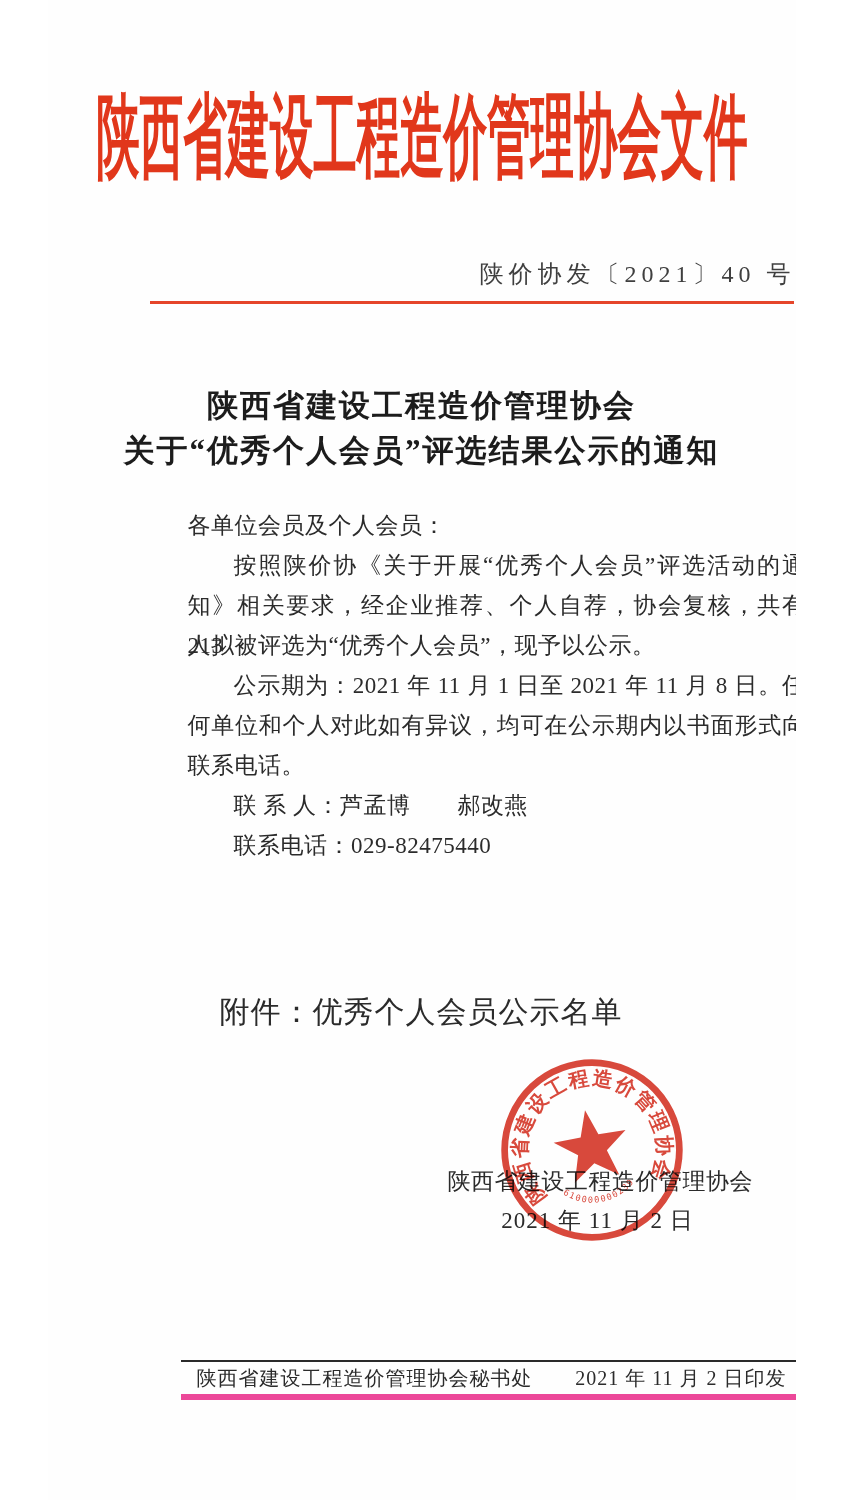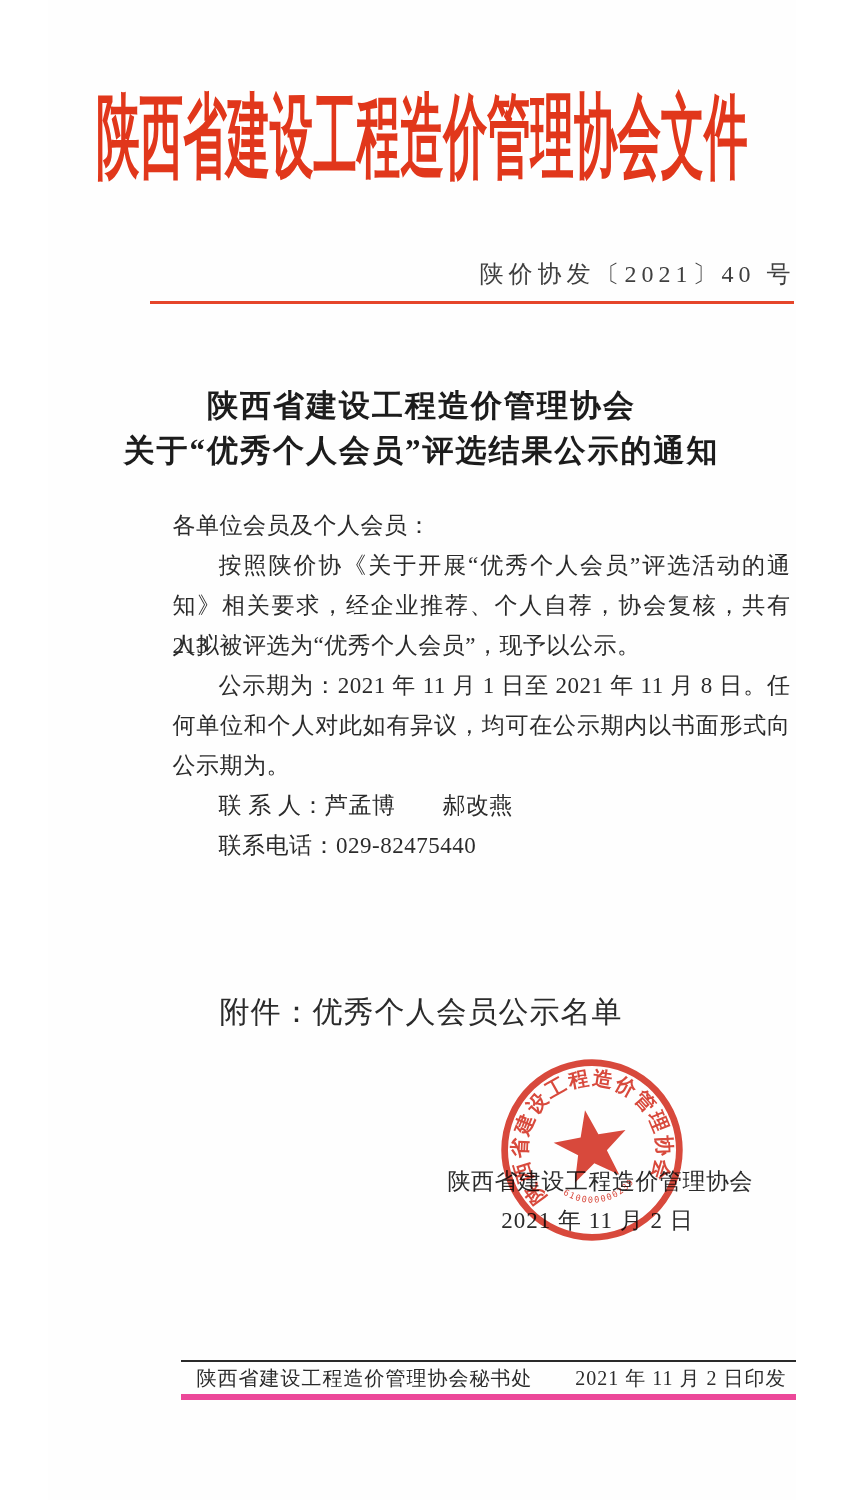--- a/index.html
+++ b/index.html
@@ -20,21 +20,21 @@
     font-size:24px; letter-spacing:5px; color:#3f3f3f;
   }
   
   .red-rule { position:absolute; top:301px; left:102px; width:644px; height:3px; background:#e5452a; }
   
   .doc-title {
     position:absolute; top:383px; left:0; right:0; text-align:center;
     font-weight:bold; font-size:31px; line-height:45px; letter-spacing:2px; color:#1c1c1c;
   }
   
-  .body-block { position:absolute; top:506px; left:125px; width:618px; font-size:23px; color:#2b2b2b; }
+  .body-block { position:absolute; top:506px; left:140px; width:618px; font-size:23px; color:#2b2b2b; }
   .body-line { line-height:40px; height:40px; white-space:pre; letter-spacing:0.5px; }
   .body-line.indent { padding-left:46px; }
   .body-line.fill { white-space:normal; text-align:justify; text-align-last:justify; }
   
   .attachment { position:absolute; top:992px; left:125px; padding-left:47px; font-size:30px; letter-spacing:1px; color:#2b2b2b; }
   
   .signature { position:absolute; top:1167px; left:400px; width:300px; text-align:center; font-size:23px; color:#2b2b2b; }
   .signature-org { line-height:30px; white-space:nowrap; letter-spacing:0.5px; }
   .signature-date { line-height:30px; margin-top:9px; letter-spacing:1px; }
   
@@ -70,21 +70,21 @@
     <div>关于“优秀个人会员”评选结果公示的通知</div>
   </div>
 
   <div class="body-block">
       <div class="body-line">各单位会员及个人会员：</div>
       <div class="body-line indent fill">按照陕价协《关于开展“优秀个人会员”评选活动的通</div>
       <div class="body-line fill">知》相关要求，经企业推荐、个人自荐，协会复核，共有 213</div>
       <div class="body-line">人拟被评选为“优秀个人会员”，现予以公示。</div>
       <div class="body-line indent fill">公示期为：2021 年 11 月 1 日至 2021 年 11 月 8 日。任</div>
       <div class="body-line fill">何单位和个人对此如有异议，均可在公示期内以书面形式向</div>
-      <div class="body-line">公示期为。</div>
+      <div class="body-line">联系电话。</div>
       <div class="body-line indent">联 系 人：芦孟博　　郝改燕</div>
       <div class="body-line indent">联系电话：029-82475440</div>
     </div>
 
   <div class="attachment">附件：优秀个人会员公示名单</div>
 
   <div class="signature">
     <div class="signature-org">陕西省建设工程造价管理协会</div>
     <div class="signature-date">2021 年 11 月 2 日</div>
   </div>

